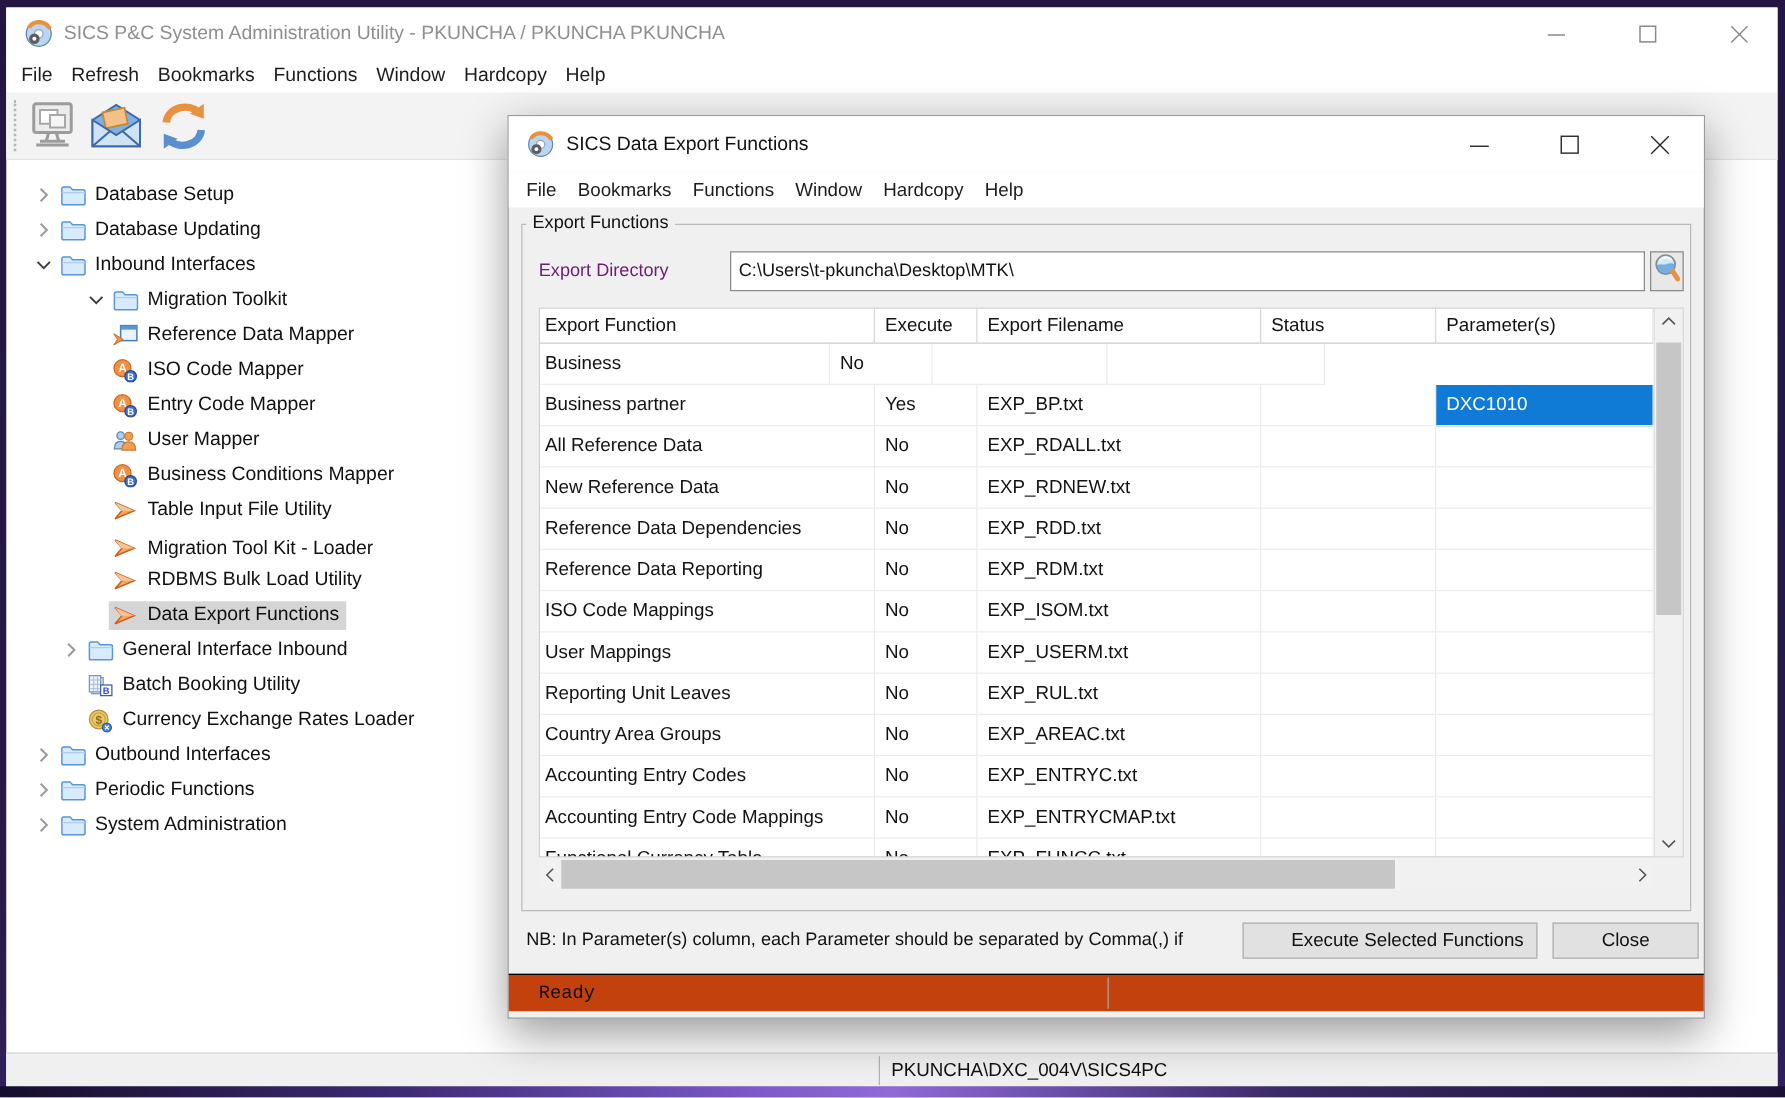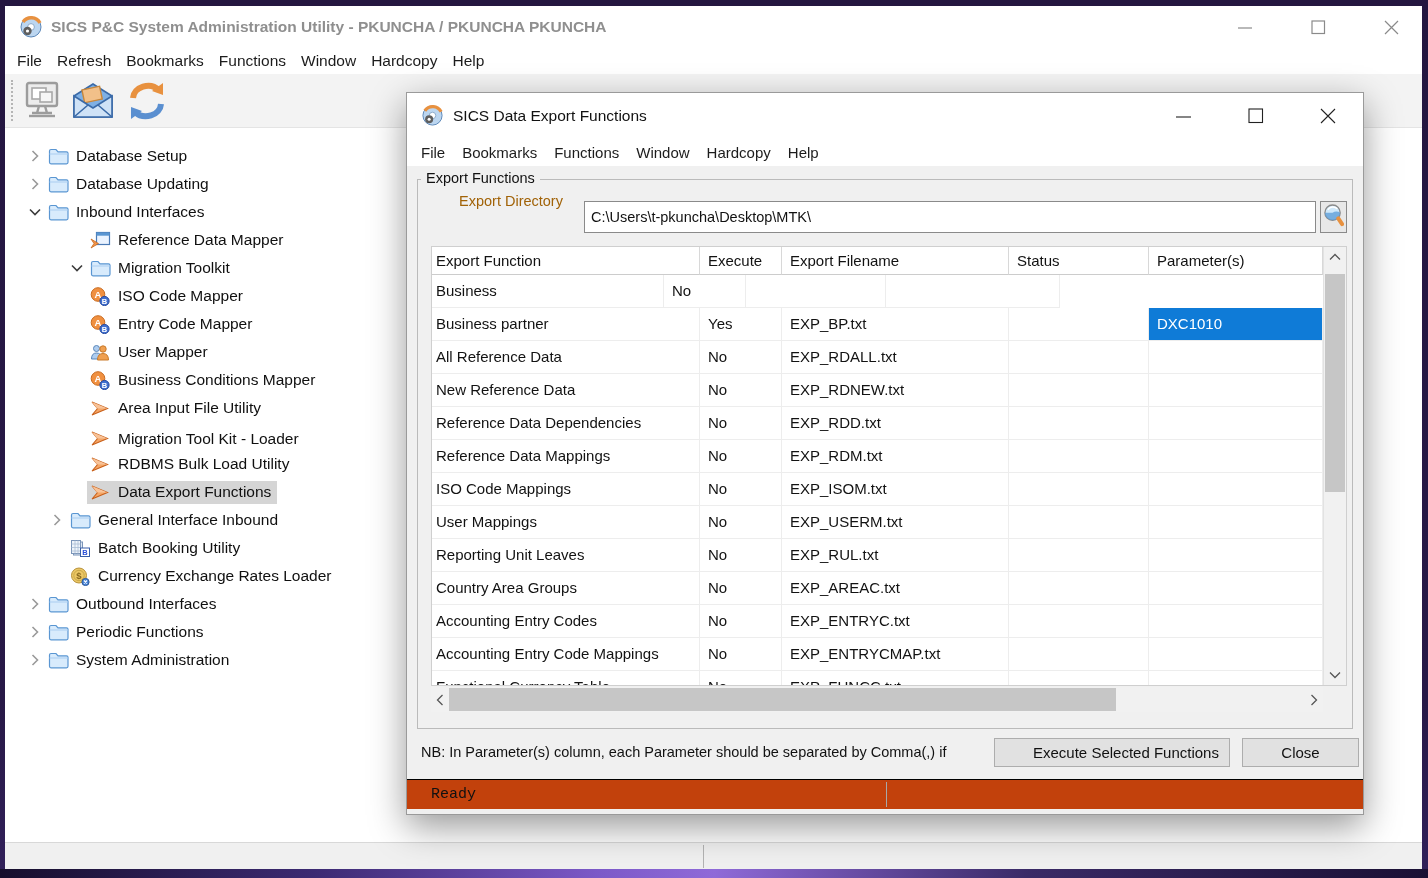--- a/index.html
+++ b/index.html
@@ -4,21 +4,21 @@
 <style>
   * { margin:0; padding:0; box-sizing:border-box; }
   body { font-family:"Liberation Sans", sans-serif; }
   #screen{ position:relative; width:1428px; height:878px; overflow:hidden;
     background:linear-gradient(180deg,#241640 0%,#281947 80%,#31205a 100%); }
   #desktop-glow{ position:absolute; left:0; bottom:0; width:100%; height:9px;
     background:linear-gradient(90deg,#160e2c 0%,#3c2a72 22%,#7c59c8 42%,#8f6ad8 50%,#3a2a66 72%,#1a1034 100%); }
 
   
   .main-window{ position:absolute; left:5px; top:6px; width:1417px; height:864px; background:#ffffff; }
-  .mw-titlebar{ position:absolute; left:0; top:0; right:0; height:42px; background:#fff;font-weight:bold; }
+  .mw-titlebar{ position:absolute; left:0; top:0; right:0; height:42px; background:#fff; }
   .app-icon{ position:absolute; left:14px; top:9px; width:24px; height:24px; }
   .mw-title-text{ position:absolute; left:46px; top:0; height:42px; line-height:42px;
     font-size:15.5px; color:#8f8f8f; white-space:nowrap; }
   .wc{ position:absolute; top:6px; width:30px; height:30px; display:flex; align-items:center; justify-content:center; }
   .mw-menubar{ position:absolute; left:0; top:42px; right:0; height:26px; display:flex; gap:15px;
     padding-left:12px; align-items:center; font-size:15.5px; color:#1c1c1c; background:#fff; }
   .menu-item{ white-space:nowrap; cursor:default; }
   .mw-toolbar{ position:absolute; left:0; top:68px; right:0; height:54px; background:#f3f3f3;
     border-bottom:1px solid #e4e4e4; }
   .grip{ position:absolute; left:6px; top:6px; bottom:6px; width:0; border-left:2px dotted #b5b5b5; }
@@ -41,21 +41,21 @@
   
   .dialog{ position:absolute; left:406px; top:92px; width:958px; height:723px; background:#f0f0f0;
     border:1px solid #9a9a9a; box-shadow:0 12px 34px rgba(0,0,0,.4); }
   .dlg-titlebar{ position:absolute; left:0; top:0; right:0; height:45px; background:#fff; }
   .dlg-icon{ position:absolute; left:14px; top:11px; width:23px; height:23px; }
   .dlg-title-text{ position:absolute; left:46px; top:0; height:45px; line-height:45px; font-size:15.5px; color:#111; white-space:nowrap; }
   .dlg-menubar{ position:absolute; left:0; top:45px; right:0; height:28px; background:#fff; display:flex;
     gap:17px; padding-left:14px; align-items:center; font-size:15px; color:#1c1c1c; }
   .groupbox{ position:absolute; left:10px; top:86px; width:936px; height:550px; border:1px solid #bababa; }
   .group-label{ position:absolute; left:14px; top:77px; padding:0 5px; background:#f0f0f0; font-size:14.5px; color:#111; z-index:2; }
-  .exp-label{ position:absolute; left:24px; top:92px; height:32px; line-height:32px; font-size:14.5px; color:#a16207;margin-left:28px; }
+  .exp-label{ position:absolute; left:24px; top:108px; height:32px; line-height:32px; font-size:14.5px; color:#701a75; }
   .exp-input{ position:absolute; left:177px; top:108px; width:732px; height:32px; background:#fff;
     border:1px solid #8a8a8a; font-size:14.5px; padding:0 6px; font-family:"Liberation Sans",sans-serif; color:#111; }
   .browse-btn{ position:absolute; left:913px; top:108px; width:27px; height:32px; background:#e8e8e8;
     border:1px solid #8a8a8a; display:flex; align-items:center; justify-content:center; }
 
   .grid-wrap{ position:absolute; left:24px; top:153px; width:916px; height:440px; background:#fff;
     border:1px solid #cfcfcf; overflow:hidden; display:flex; }
   .grid{ width:891px; overflow:hidden; }
   .grid-row{ display:flex; height:33px; }
   .grid-row.ghead{ height:28px; }
@@ -198,46 +198,46 @@
             <span class="ticon">
               <svg viewBox="0 0 21 17" width="21" height="17">
                 <path d="M1.5 3 q0-1.5 1.5-1.5 h5 l2 2.3 h8.5 q1.5 0 1.5 1.5 v9 q0 1.5 -1.5 1.5 h-15.5 q-1.5 0 -1.5 -1.5 z" fill="#d8ebfc" stroke="#5a96d2" stroke-width="1.2"></path>
                 <path d="M1.5 6 h18.5" stroke="#aacdf0" stroke-width="1"></path>
               </svg>
             </span>
             <span class="tlabel">Inbound Interfaces</span>
           </span>
         </div>
         <div class="tree-row" style="padding-left: 58px;">
+          <span class="chev">
+            <svg width="12" height="8">
+              <polyline points="1,1.5 6,6.5 11,1.5" fill="none" stroke="#3c3c3c" stroke-width="1.6"></polyline>
+            </svg>
+          </span>
+          <span class="tr-content">
+            <span class="ticon">
+              <svg viewBox="0 0 21 17" width="21" height="17">
+                <path d="M1.5 3 q0-1.5 1.5-1.5 h5 l2 2.3 h8.5 q1.5 0 1.5 1.5 v9 q0 1.5 -1.5 1.5 h-15.5 q-1.5 0 -1.5 -1.5 z" fill="#d8ebfc" stroke="#5a96d2" stroke-width="1.2"></path>
+                <path d="M1.5 6 h18.5" stroke="#aacdf0" stroke-width="1"></path>
+              </svg>
+            </span>
+            <span class="tlabel">Migration Toolkit</span>
+          </span>
+        </div>
+        <div class="tree-row" style="padding-left: 58px;">
           <span class="chev"></span>
           <span class="tr-content">
             <span class="ticon">
               <svg viewBox="0 0 21 18" width="21" height="18">
                 <rect x="6.5" y="1.5" width="13" height="12" fill="#eaf3ff" stroke="#4a7ab5" stroke-width="1.2"></rect>
                 <rect x="6.5" y="1.5" width="13" height="3.2" fill="#5a96d2"></rect>
                 <path d="M1 8 l7.5 4.5 -7.5 4.5 3 -4.5 z" fill="#f0944a" stroke="#c96a1e" stroke-width="0.8"></path>
               </svg>
             </span>
             <span class="tlabel">Reference Data Mapper</span>
-          </span>
-        </div>
-        <div class="tree-row" style="padding-left: 58px;">
-          <span class="chev">
-            <svg width="12" height="8">
-              <polyline points="1,1.5 6,6.5 11,1.5" fill="none" stroke="#3c3c3c" stroke-width="1.6"></polyline>
-            </svg>
-          </span>
-          <span class="tr-content">
-            <span class="ticon">
-              <svg viewBox="0 0 21 17" width="21" height="17">
-                <path d="M1.5 3 q0-1.5 1.5-1.5 h5 l2 2.3 h8.5 q1.5 0 1.5 1.5 v9 q0 1.5 -1.5 1.5 h-15.5 q-1.5 0 -1.5 -1.5 z" fill="#d8ebfc" stroke="#5a96d2" stroke-width="1.2"></path>
-                <path d="M1.5 6 h18.5" stroke="#aacdf0" stroke-width="1"></path>
-              </svg>
-            </span>
-            <span class="tlabel">Migration Toolkit</span>
           </span>
         </div>
         <div class="tree-row" style="padding-left: 58px;">
           <span class="chev"></span>
           <span class="tr-content">
             <span class="ticon">
               <svg viewBox="0 0 20 19" width="20" height="19">
                 <circle cx="8" cy="7.5" r="6.8" fill="#f09040" stroke="#c96a1e"></circle>
                 <text x="8" y="10.8" font-size="9.5" fill="#fff" text-anchor="middle" font-weight="bold" font-family="Liberation Sans,sans-serif">A</text>
                 <circle cx="14.5" cy="14" r="4.6" fill="#3f6fd0" stroke="#26479c"></circle>
@@ -291,21 +291,21 @@
         </div>
         <div class="tree-row" style="padding-left: 58px;">
           <span class="chev"></span>
           <span class="tr-content">
             <span class="ticon">
               <svg viewBox="0 0 21 17" width="21" height="17">
                 <path d="M2 2 l15.5 6.5 -15.5 6.5 5.5 -6.5 z" fill="#f5a666" stroke="#c8601a" stroke-width="1.1"></path>
                 <path d="M2 2 l15.5 6.5 -10.5 0 z" fill="#f8c398"></path>
               </svg>
             </span>
-            <span class="tlabel">Area Input File Utility</span>
+            <span class="tlabel">Table Input File Utility</span>
           </span>
         </div>
         <div class="tree-row" style="padding-left: 58px; align-items: flex-end;">
           <span class="chev"></span>
           <span class="tr-content">
             <span class="ticon">
               <svg viewBox="0 0 21 17" width="21" height="17">
                 <path d="M2 2 l15.5 6.5 -15.5 6.5 5.5 -6.5 z" fill="#f5a666" stroke="#c8601a" stroke-width="1.1"></path>
                 <path d="M2 2 l15.5 6.5 -10.5 0 z" fill="#f8c398"></path>
               </svg>
@@ -428,20 +428,21 @@
                 <path d="M1.5 6 h18.5" stroke="#aacdf0" stroke-width="1"></path>
               </svg>
             </span>
             <span class="tlabel">System Administration</span>
           </span>
         </div>
       </div>
 
     <div class="mw-statusbar">
       <span class="mw-status-sep"></span>
+      <span class="mw-status-text">PKUNCHA\DXC_004V\SICS4PC</span>
     </div>
   </div>
 
   <div class="dialog">
 
     <div class="dlg-titlebar">
       <span class="dlg-icon">
         <svg viewBox="0 0 24 24" width="23" height="23">
           <circle cx="12" cy="12" r="10" fill="#bcd6f0" stroke="#5b87b8"></circle>
           <path d="M4 7 A10 10 0 0 1 21 8" fill="none" stroke="#e8913f" stroke-width="3.4"></path>
@@ -530,21 +531,21 @@
             <div class="gcell c4" style="width: 174px;"></div>
           </div>
           <div class="grid-row">
             <div class="gcell c0" style="width: 268px;">Reference Data Dependencies</div>
             <div class="gcell c1" style="width: 82px;">No</div>
             <div class="gcell c2" style="width: 227px;">EXP_RDD.txt</div>
             <div class="gcell c3" style="width: 140px;"></div>
             <div class="gcell c4" style="width: 174px;"></div>
           </div>
           <div class="grid-row">
-            <div class="gcell c0" style="width: 268px;">Reference Data Mappings</div>
+            <div class="gcell c0" style="width: 268px;">Reference Data Reporting</div>
             <div class="gcell c1" style="width: 82px;">No</div>
             <div class="gcell c2" style="width: 227px;">EXP_RDM.txt</div>
             <div class="gcell c3" style="width: 140px;"></div>
             <div class="gcell c4" style="width: 174px;"></div>
           </div>
           <div class="grid-row">
             <div class="gcell c0" style="width: 268px;">ISO Code Mappings</div>
             <div class="gcell c1" style="width: 82px;">No</div>
             <div class="gcell c2" style="width: 227px;">EXP_ISOM.txt</div>
             <div class="gcell c3" style="width: 140px;"></div>

